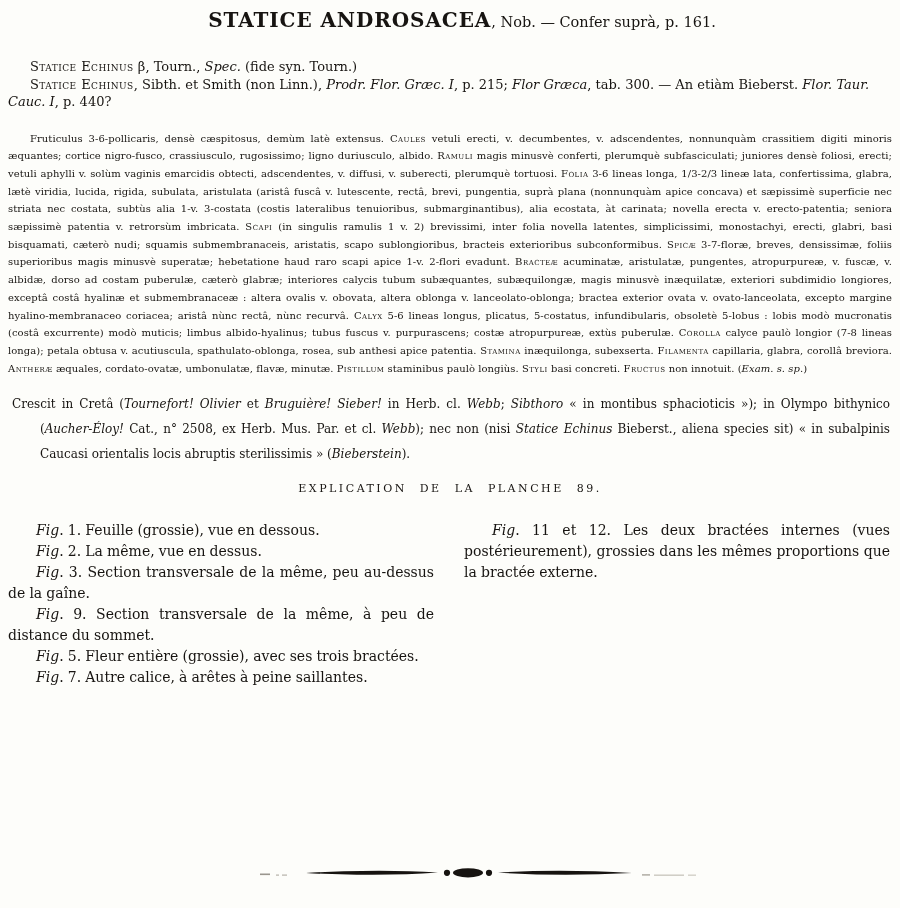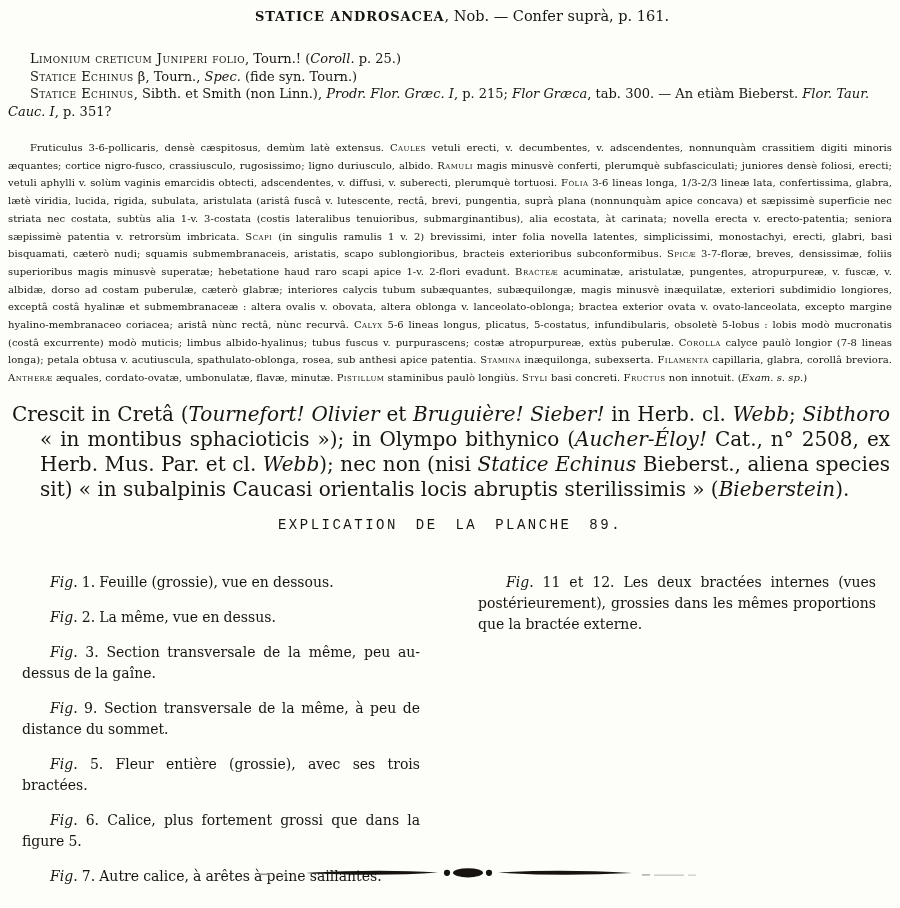--- a/index.html
+++ b/index.html
@@ -14,21 +14,21 @@
     position: relative;
     width: 900px;
     height: 908px;
     font-family: "DejaVu Serif", serif;
     color: #171411;
     -webkit-font-smoothing: antialiased;
   }
   
   .seg-n  { }
   .seg-i  { font-style: italic; }
-  .seg-b  { font-weight: bold; letter-spacing: 0.9px; font-size: 13px; margin-left: 24px; }
+  .seg-b  { font-weight: bold; letter-spacing: 0.9px; font-size: 20px; margin-left: 24px; }
   .seg-sc { font-variant: small-caps; letter-spacing: 0.45px; }
 
   .title {
     padding-top: 8px;
     text-align: center;
     font-size: 14.5px;
     white-space: nowrap;
   }
 
   .synonymy { margin: 26px 8px 0 8px; }
@@ -43,44 +43,43 @@
     margin: 19px 8px 0 8px;
     font-size: 10px;
     line-height: 17.7px;
     letter-spacing: 0.05px;
     text-align: justify;
     text-indent: 22px;
   }
 
   .habitat {
     margin: 15px 10px 0 12px;
-    font-size: 20px;
+    font-size: 12px;
     line-height: 25px;
     padding-left: 28px;
     text-indent: -28px;
     text-align: justify;
   }
 
   .plate-heading {
     margin-top: 15px;
     text-align: center;
-    font-size: 14px;
+    font-size: 11px;
     letter-spacing: 2.5px;
     word-spacing: 7px;
-    font-family: Liberation Mono, monospace;
   }
 
   .figures {
     display: flex;
     gap: 30px;
     margin: 25px 10px 0 8px;
   }
   .fig-col { flex: 1; min-width: 0; }
   .cap {
-    margin: 14px;
+    margin: 0;
     font-size: 14px;
     line-height: 21px;
     text-indent: 28px;
     text-align: justify;
     word-spacing: -0.3px;
   }
 
   .ornament {
     position: absolute;
     left: 0;
@@ -92,39 +91,37 @@
   .ornament svg { transform: translateX(30px); }
 </style>
 </head>
 <body>
 
 <div class="page">
 
   <div class="title"><span class="seg-b">STATICE ANDROSACEA</span><span class="seg-n">, Nob. — Confer suprà, p. 161.</span></div>
 
   <div class="synonymy">
-    <p class="syn"><span class="seg-sc">Limonium creticum Juniperi folio</span><span class="seg-n">, Tourn.! (</span><span class="seg-i">Coroll.</span><span class="seg-n"> p. 25.)</span></p>
     <p class="syn"><span class="seg-sc">Statice Echinus</span><span class="seg-n"> β, Tourn., </span><span class="seg-i">Spec.</span><span class="seg-n"> (fide syn. Tourn.)</span></p>
-    <p class="syn"><span class="seg-sc">Statice Echinus</span><span class="seg-n">, Sibth. et Smith (non Linn.), </span><span class="seg-i">Prodr. Flor. Græc. I</span><span class="seg-n">, p. 215; </span><span class="seg-i">Flor Græca</span><span class="seg-n">, tab. 300. — An etiàm Bieberst. </span><span class="seg-i">Flor. Taur. Cauc. I</span><span class="seg-n">, p. 351?</span></p>
+    <p class="syn"><span class="seg-sc">Statice Echinus</span><span class="seg-n">, Sibth. et Smith (non Linn.), </span><span class="seg-i">Prodr. Flor. Græc. I</span><span class="seg-n">, p. 215; </span><span class="seg-i">Flor Græca</span><span class="seg-n">, tab. 300. — An etiàm Bieberst. </span><span class="seg-i">Flor. Taur. Cauc. I</span><span class="seg-n">, p. 440?</span></p>
   </div>
 
   <p class="description"><span class="seg-n">Fruticulus 3-6-pollicaris, densè cæspitosus, demùm latè extensus. </span><span class="seg-sc">Caules</span><span class="seg-n"> vetuli erecti, v. decumbentes, v. adscendentes, nonnunquàm crassitiem digiti minoris æquantes; cortice nigro-fusco, crassiusculo, rugosissimo; ligno duriusculo, albido. </span><span class="seg-sc">Ramuli</span><span class="seg-n"> magis minusvè conferti, plerumquè subfasciculati; juniores densè foliosi, erecti; vetuli aphylli v. solùm vaginis emarcidis obtecti, adscendentes, v. diffusi, v. suberecti, plerumquè tortuosi. </span><span class="seg-sc">Folia</span><span class="seg-n"> 3-6 lineas longa, 1/3-2/3 lineæ lata, confertissima, glabra, lætè viridia, lucida, rigida, subulata, aristulata (aristâ fuscâ v. lutescente, rectâ, brevi, pungentia, suprà plana (nonnunquàm apice concava) et sæpissimè superficie nec striata nec costata, subtùs alia 1-v. 3-costata (costis lateralibus tenuioribus, submarginantibus), alia ecostata, àt carinata; novella erecta v. erecto-patentia; seniora sæpissimè patentia v. retrorsùm imbricata. </span><span class="seg-sc">Scapi</span><span class="seg-n"> (in singulis ramulis 1 v. 2) brevissimi, inter folia novella latentes, simplicissimi, monostachyi, erecti, glabri, basi bisquamati, cæterò nudi; squamis submembranaceis, aristatis, scapo sublongioribus, bracteis exterioribus subconformibus. </span><span class="seg-sc">Spicæ</span><span class="seg-n"> 3-7-floræ, breves, densissimæ, foliis superioribus magis minusvè superatæ; hebetatione haud raro scapi apice 1-v. 2-flori evadunt. </span><span class="seg-sc">Bracteæ</span><span class="seg-n"> acuminatæ, aristulatæ, pungentes, atropurpureæ, v. fuscæ, v. albidæ, dorso ad costam puberulæ, cæterò glabræ; interiores calycis tubum subæquantes, subæquilongæ, magis minusvè inæquilatæ, exteriori subdimidio longiores, exceptâ costâ hyalinæ et submembranaceæ : altera ovalis v. obovata, altera oblonga v. lanceolato-oblonga; bractea exterior ovata v. ovato-lanceolata, excepto margine hyalino-membranaceo coriacea; aristâ nùnc rectâ, nùnc recurvâ. </span><span class="seg-sc">Calyx</span><span class="seg-n"> 5-6 lineas longus, plicatus, 5-costatus, infundibularis, obsoletè 5-lobus : lobis modò mucronatis (costâ excurrente) modò muticis; limbus albido-hyalinus; tubus fuscus v. purpurascens; costæ atropurpureæ, extùs puberulæ. </span><span class="seg-sc">Corolla</span><span class="seg-n"> calyce paulò longior (7-8 lineas longa); petala obtusa v. acutiuscula, spathulato-oblonga, rosea, sub anthesi apice patentia. </span><span class="seg-sc">Stamina</span><span class="seg-n"> inæquilonga, subexserta. </span><span class="seg-sc">Filamenta</span><span class="seg-n"> capillaria, glabra, corollâ breviora. </span><span class="seg-sc">Antheræ</span><span class="seg-n"> æquales, cordato-ovatæ, umbonulatæ, flavæ, minutæ. </span><span class="seg-sc">Pistillum</span><span class="seg-n"> staminibus paulò longiùs. </span><span class="seg-sc">Styli</span><span class="seg-n"> basi concreti. </span><span class="seg-sc">Fructus</span><span class="seg-n"> non innotuit. (</span><span class="seg-i">Exam. s. sp.</span><span class="seg-n">)</span></p>
 
   <p class="habitat"><span class="seg-n">Crescit in Cretâ (</span><span class="seg-i">Tournefort! Olivier</span><span class="seg-n"> et </span><span class="seg-i">Bruguière! Sieber!</span><span class="seg-n"> in Herb. cl. </span><span class="seg-i">Webb</span><span class="seg-n">; </span><span class="seg-i">Sibthoro</span><span class="seg-n"> « in montibus sphacioticis »); in Olympo bithynico (</span><span class="seg-i">Aucher-Éloy!</span><span class="seg-n"> Cat., n° 2508, ex Herb. Mus. Par. et cl. </span><span class="seg-i">Webb</span><span class="seg-n">); nec non (nisi </span><span class="seg-i">Statice Echinus</span><span class="seg-n"> Bieberst., aliena species sit) « in subalpinis Caucasi orientalis locis abruptis sterilissimis » (</span><span class="seg-i">Bieberstein</span><span class="seg-n">).</span></p>
 
   <div class="plate-heading">EXPLICATION DE LA PLANCHE 89.</div>
 
   <div class="figures">
     <div class="fig-col">
       <p class="cap"><span class="seg-i">Fig</span><span class="seg-n">. 1. Feuille (grossie), vue en dessous.</span></p>
       <p class="cap"><span class="seg-i">Fig</span><span class="seg-n">. 2. La même, vue en dessus.</span></p>
       <p class="cap"><span class="seg-i">Fig</span><span class="seg-n">. 3. Section transversale de la même, peu au-dessus de la gaîne.</span></p>
       <p class="cap"><span class="seg-i">Fig</span><span class="seg-n">. 9. Section transversale de la même, à peu de distance du sommet.</span></p>
       <p class="cap"><span class="seg-i">Fig</span><span class="seg-n">. 5. Fleur entière (grossie), avec ses trois bractées.</span></p>
-      <p class="cap"><span class="seg-i">Fig</span><span class="seg-n">. 6. Calice, plus fortement grossi que dans la figure 5.</span></p>
       <p class="cap"><span class="seg-i">Fig</span><span class="seg-n">. 7. Autre calice, à arêtes à peine saillantes.</span></p>
     </div>
     <div class="fig-col">
       <p class="cap"><span class="seg-i">Fig</span><span class="seg-n">. 11 et 12. Les deux bractées internes (vues postérieurement), grossies dans les mêmes proportions que la bractée externe.</span></p>
     </div>
   </div>
 
   <div class="ornament">
     <svg width="440" height="18" viewBox="0 0 440 18" xmlns="http://www.w3.org/2000/svg">
 

